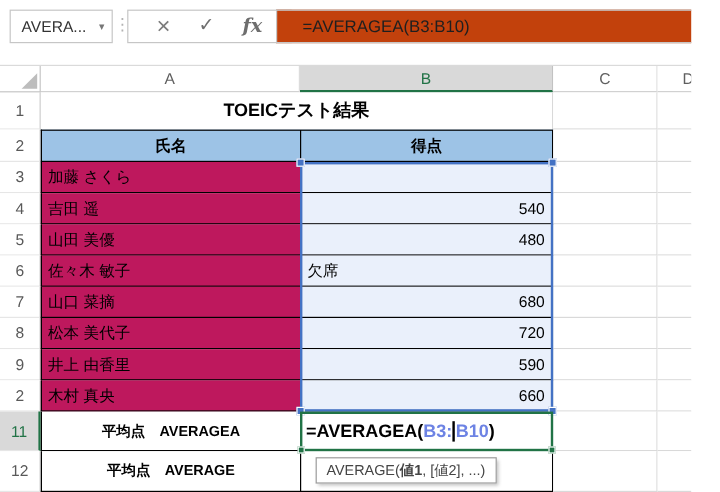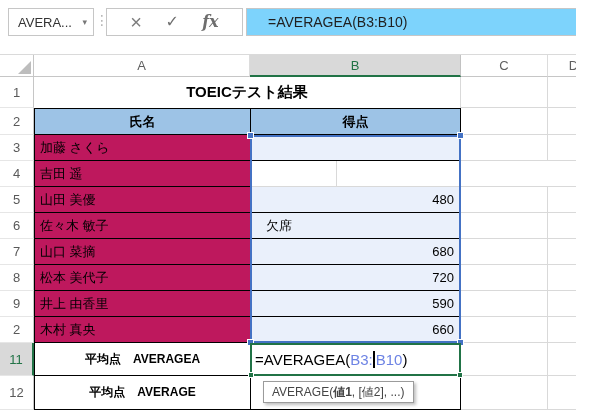--- a/index.html
+++ b/index.html
@@ -11,22 +11,22 @@
   .topbar{position:absolute;left:0;top:0;width:600px;height:55px;background:#fff;border-bottom:1px solid #dadada}
   .namebox{position:absolute;left:8px;top:8px;width:86px;height:28px;border:1px solid #c6c6c6;background:#fff;
            display:flex;align-items:center;justify-content:space-between;padding:0 6px 0 9px;font-size:13px;color:#333}
   .nb-caret{font-size:9px;color:#777;line-height:1}
   .dots{position:absolute;left:95px;top:12px;color:#b3b3b3;font-size:14px}
   .fxbox{position:absolute;left:106px;top:8px;width:137px;height:28px;border:1px solid #c6c6c6;background:#fff;
          display:flex;align-items:center;justify-content:space-evenly}
   .icon-x{color:#7d7d7d;font-size:20px;line-height:1}
   .icon-check{color:#6e6e6e;font-size:16px;font-weight:bold;line-height:1}
   .icon-fx{color:#6e6e6e;font-size:16px;font-style:italic;font-weight:bold;font-family:"DejaVu Serif","Liberation Serif",serif;line-height:1}
-  .formulabox{position:absolute;left:246px;top:8px;width:354px;height:28px;border:1px solid #c6c6c6;border-right:none;
-              background:#7dd3fc;display:flex;align-items:center;padding-left:21px;font-size:14px;color:#1f1f1f}
+  .formulabox{position:absolute;left:230px;top:8px;width:354px;height:28px;border:1px solid #c6c6c6;border-right:none;
+              background:#c2410c;display:flex;align-items:center;padding-left:21px;font-size:14px;color:#1f1f1f}
 
   
   .sheet{position:absolute;left:0;top:55px;width:600px}
   .grid-row{display:flex}
   .r-h{height:22px}.r1{height:31px}.r2{height:27px}.r-data{height:26px}.r11{height:33px}.r12{height:34px}
   .col-rh{width:34px}.col-a{width:216px}.col-b{width:211px}.col-c{width:87px}.col-d{flex:1}
   .cell{display:flex;align-items:center;overflow:hidden}
 
   .corner{position:relative;border-right:1px solid #c6c6c6;border-bottom:1px solid #c6c6c6;background:#fff}
   .corner-tri{position:absolute;right:2px;bottom:2px;width:0;height:0;border-bottom:13px solid #bdbdbd;border-left:13px solid transparent}
@@ -34,24 +34,24 @@
   .colhdr.sel{background:#d9d9d9;color:#217346;border-bottom:2px solid #217346;border-right:1px solid #c2c2c2}
   .rh{justify-content:center;font-size:13px;color:#595959;background:#fff;border-right:1px solid #c6c6c6;border-bottom:1px solid #e6e6e6}
   .rh.sel{background:#d9d9d9;color:#217346;border-right:2px solid #217346}
   .filler{border-right:1px solid #d9d9d9;border-bottom:1px solid #d9d9d9;background:#fff}
 
   .title-cell{width:427px;justify-content:center;font-weight:bold;font-size:15px;color:#000;background:#fff;border-right:1px solid #d9d9d9}
   .th-cell{background:#9dc3e6;font-weight:bold;font-size:13px;color:#000;justify-content:center;
            border-top:1px solid #000;border-bottom:1px solid #000;border-left:1px solid #000}
   .th-score{border-right:1px solid #000}
   .a-cell{border-left:1px solid #000;border-bottom:1px solid #000;padding-left:5px;font-size:13px;color:#000;background:#be185d}
-  .b-cell{border-left:1px solid #000;border-bottom:1px solid #000;border-right:1px solid #000;background:#eaf0fb;font-size:13px;color:#000;padding-left:15px}
+  .b-cell{border-left:1px solid #000;border-bottom:1px solid #000;border-right:1px solid #000;background:#eaf0fb;font-size:13px;color:#000;padding-left:5px}
   .b-cell.num{justify-content:flex-end;padding-right:6px;padding-left:0}
   .a-label{border-left:1px solid #000;border-bottom:1px solid #000;justify-content:center;font-weight:bold;font-size:12px;color:#000;background:#fff}
-  .b11{background:#fff;font-weight:normal;font-size:15px;color:#000;padding-left:5px;white-space:pre}
+  .b11{background:#fff;font-weight:bold;font-size:15px;color:#000;padding-left:5px;white-space:pre}
   .b11 .ref{color:#6d83e4}
   .cursor{display:inline-block;width:0;height:17px;border-left:2px solid #000;margin:0 1px 0 0;vertical-align:middle}
   .b12{background:#fff;border-left:1px solid #000;border-right:1px solid #000;border-bottom:1px solid #000}
 
   
   .range-blue{position:absolute;left:250px;top:135px;width:211px;height:208px;border:2px solid #4472c4;pointer-events:none}
   .handle{position:absolute;width:7px;height:7px;background:#4472c4;border:1px solid #fff}
   .h-tl{left:-5px;top:-5px}.h-tr{right:-5px;top:-5px}.h-bl{left:-5px;bottom:-5px}.h-br{right:-5px;bottom:-5px}
   .edit-green{position:absolute;left:250px;top:343px;width:211px;height:33px;border:2px solid #217346;pointer-events:none}
   .ghandle{position:absolute;width:6px;height:6px;background:#217346;border:1px solid #fff}
@@ -112,20 +112,21 @@
         <div class="grid-row r-data">
           <div class="cell rh col-rh">3</div>
           <div class="cell a-cell col-a">加藤 さくら</div>
           <div class="cell b-cell col-b"></div>
           <div class="cell filler col-c"></div>
           <div class="cell filler col-d"></div>
         </div>
         <div class="grid-row r-data">
           <div class="cell rh col-rh">4</div>
           <div class="cell a-cell col-a">吉田 遥</div>
+          <div class="cell b-cell col-b num">540</div>
           <div class="cell filler col-c"></div>
           <div class="cell filler col-d"></div>
         </div>
         <div class="grid-row r-data">
           <div class="cell rh col-rh">5</div>
           <div class="cell a-cell col-a">山田 美優</div>
           <div class="cell b-cell col-b num">480</div>
           <div class="cell filler col-c"></div>
           <div class="cell filler col-d"></div>
         </div>

